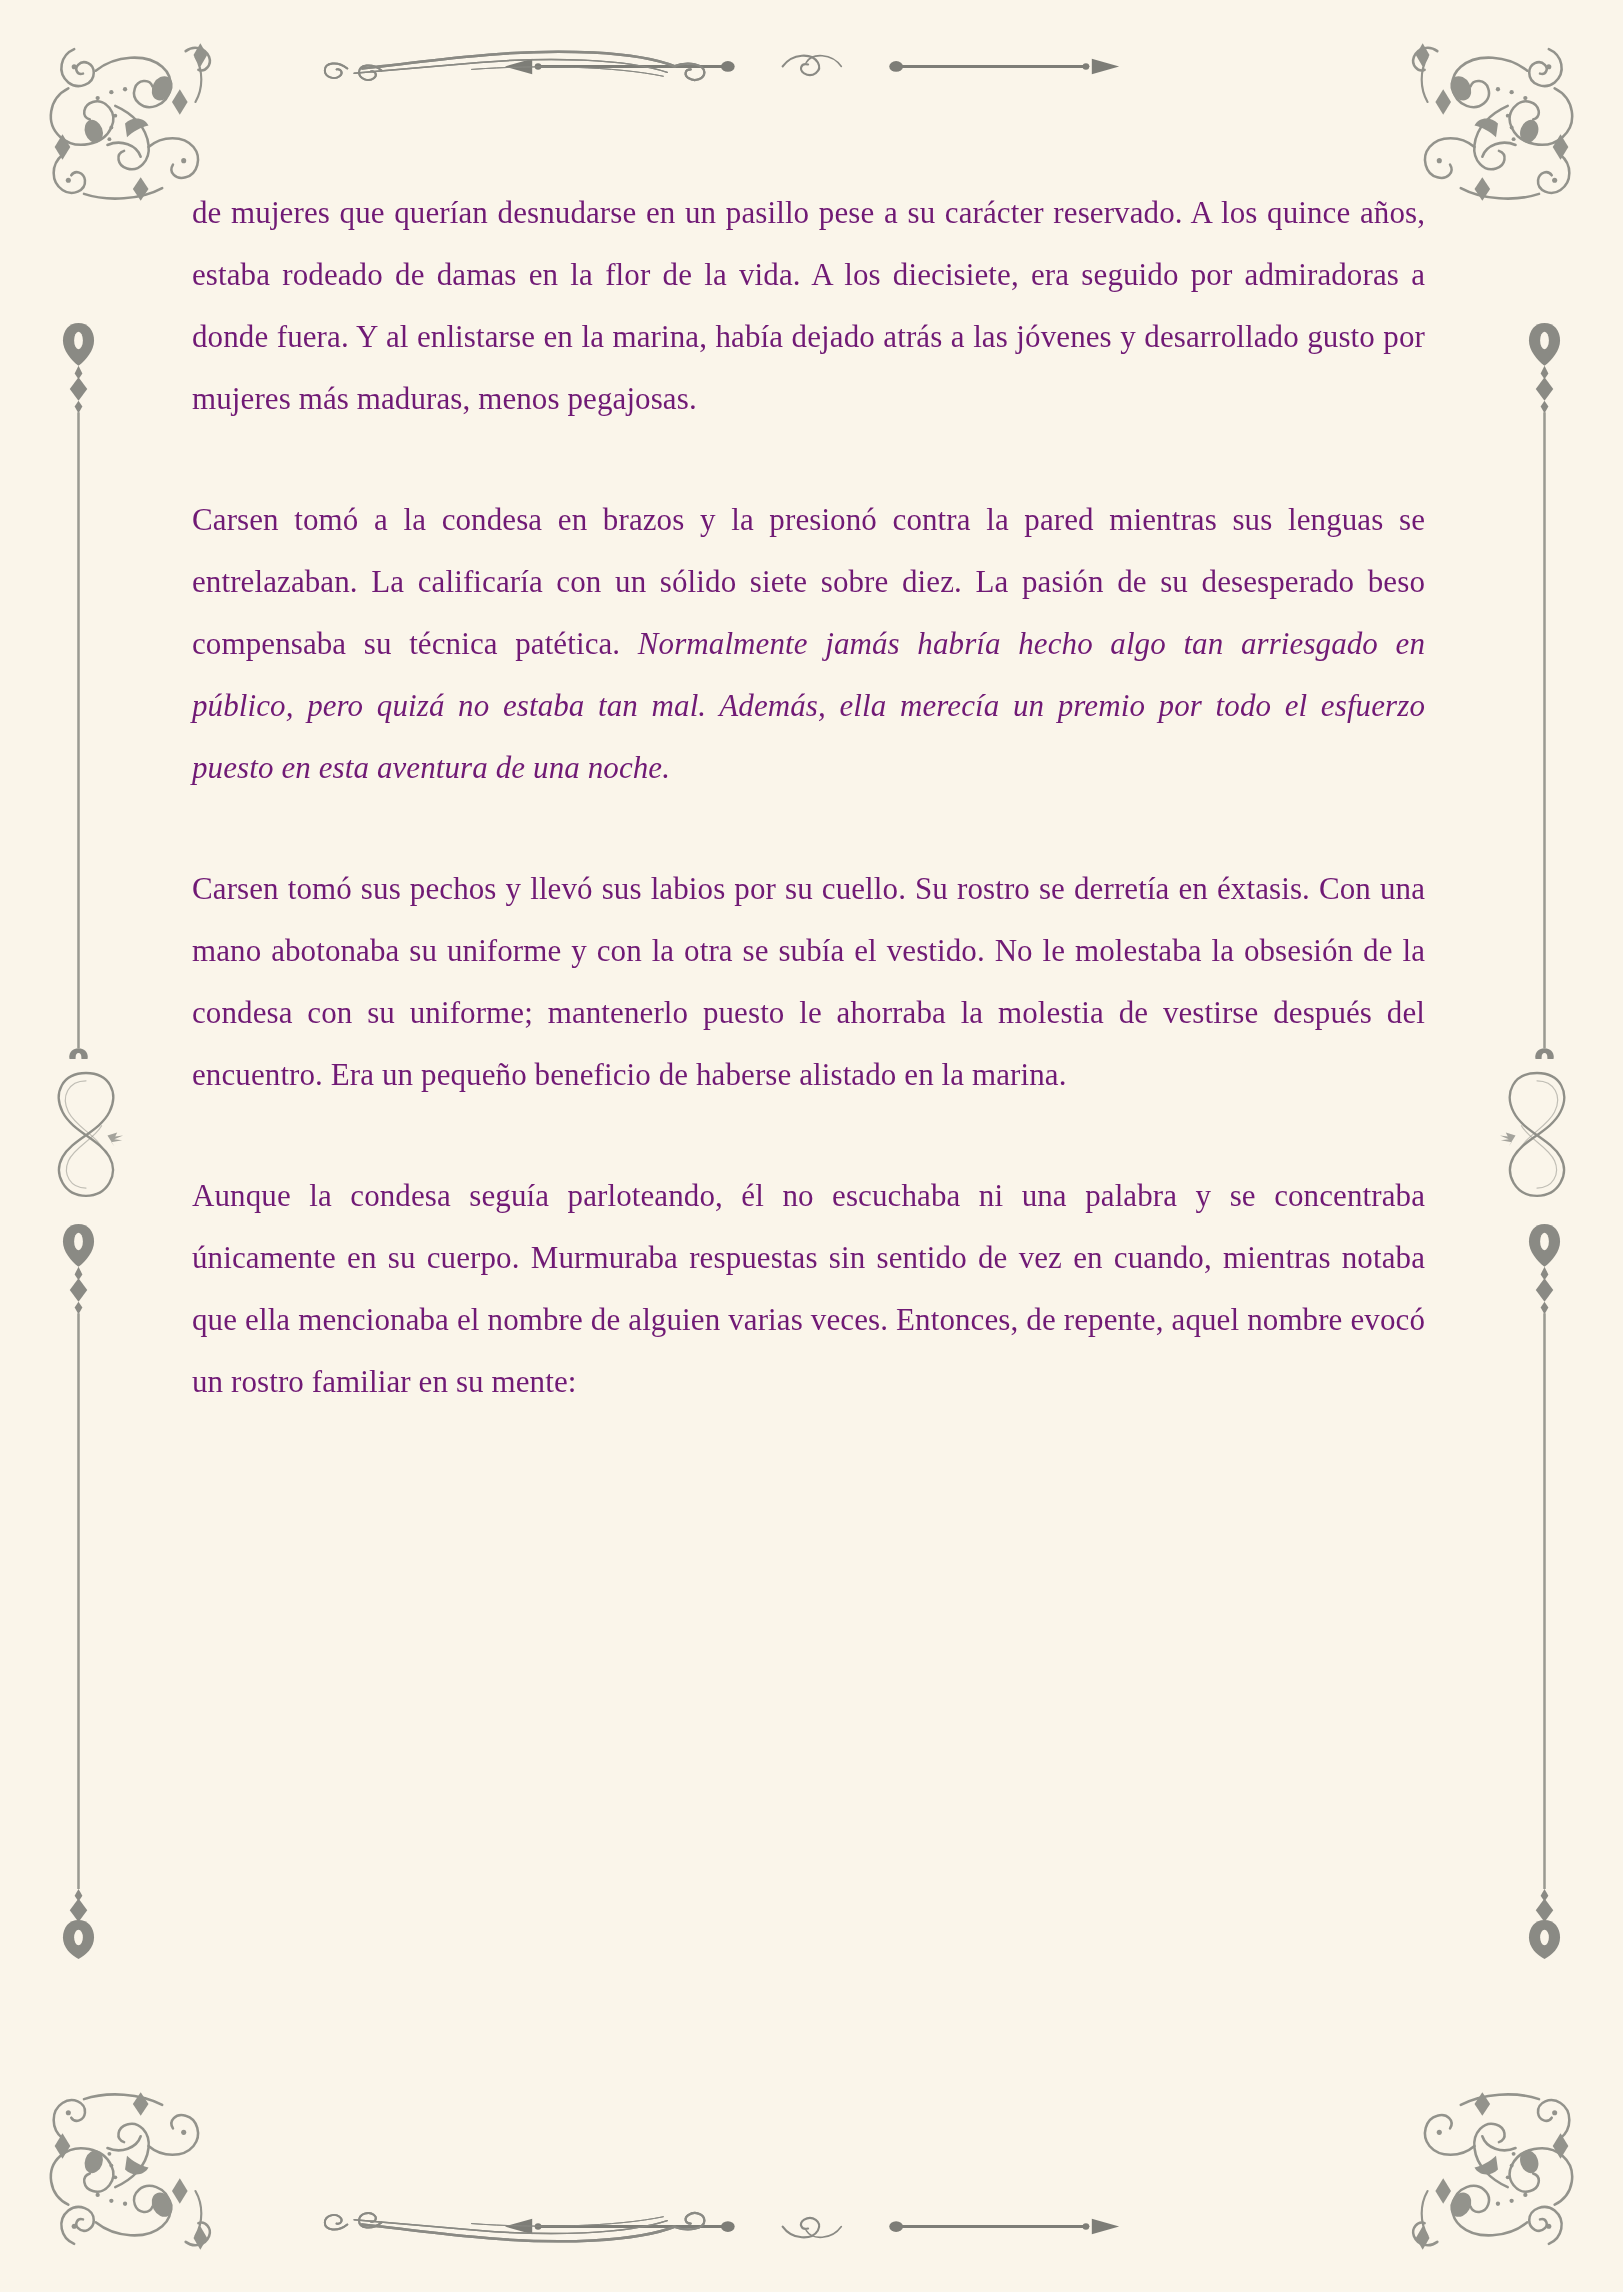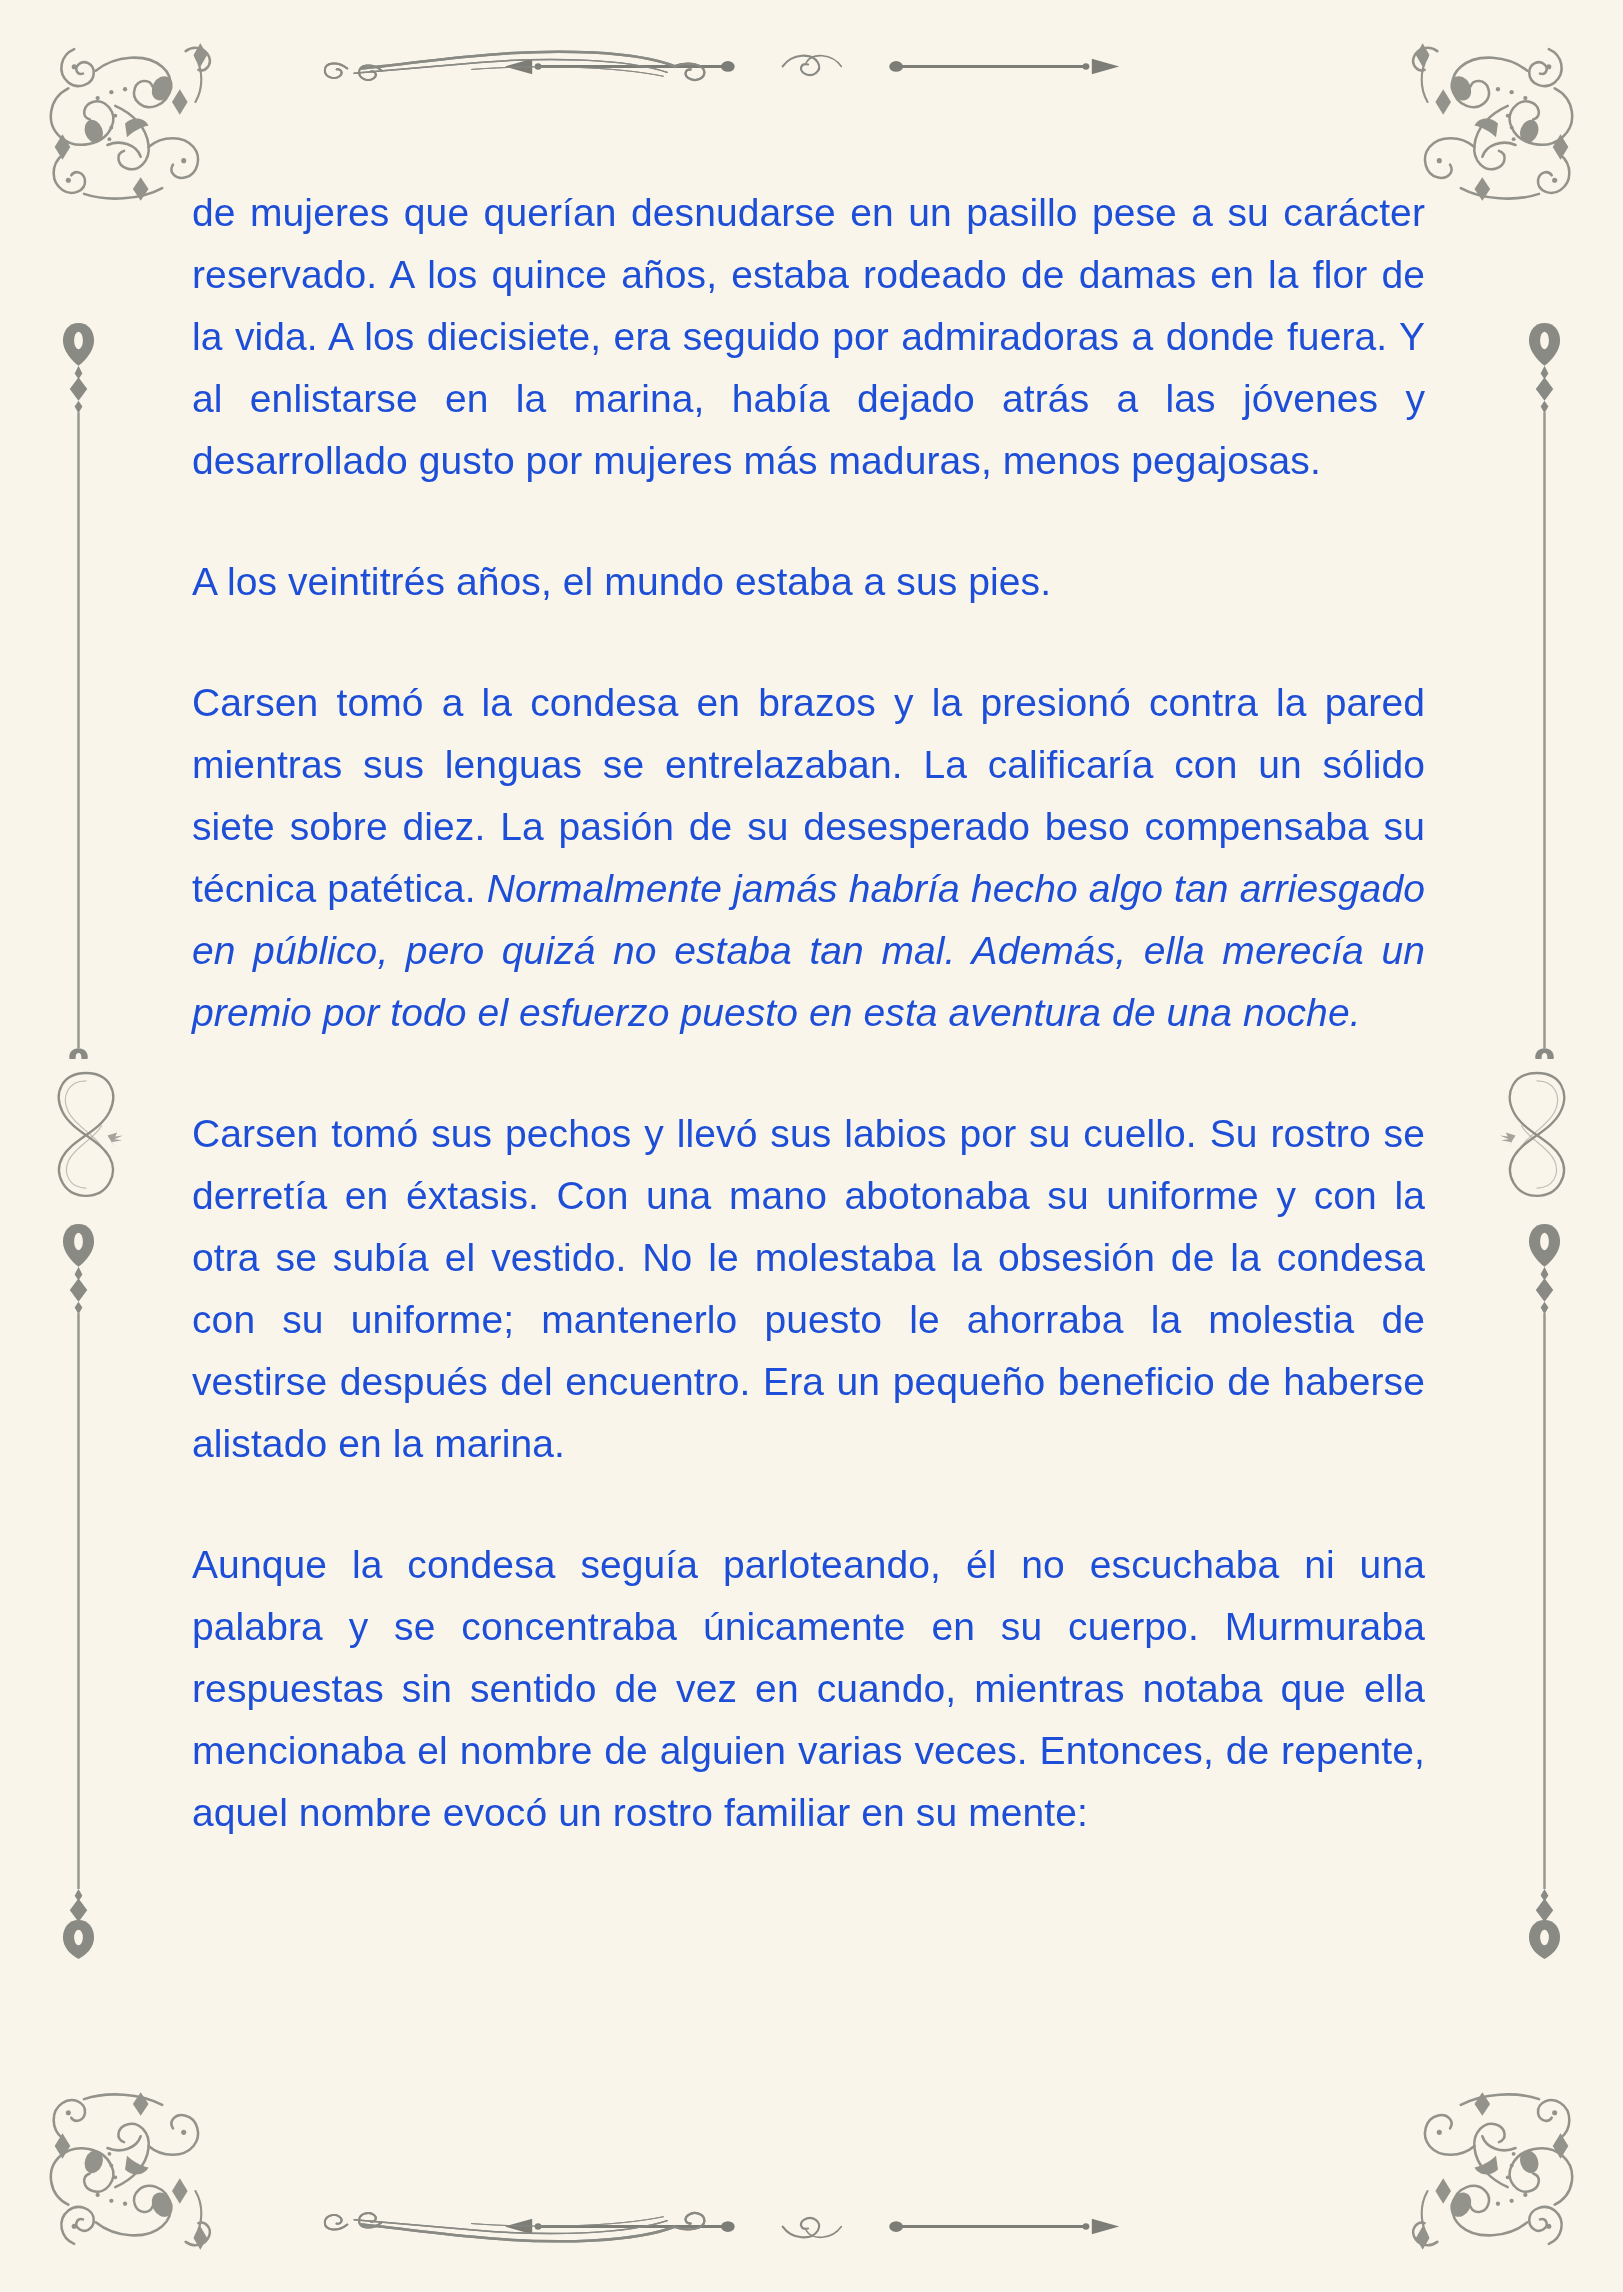--- a/index.html
+++ b/index.html
@@ -45,27 +45,27 @@
 
   
   .content {
     position: absolute;
     left: 192px;
     top: 182px;
     width: 1233px;
   }
   .para {
     margin: 0 0 59px 0;
-    font-size: 39px;
+    font-size: 31px;
     line-height: 62px;
-    color: #1d4ed8;
+    color: #701a75;
     text-align: justify;
     text-justify: inter-word;
     letter-spacing: 0.1px;
-    font-family: Liberation Sans, sans-serif;
+    font-family: Liberation Serif, serif;
   }
   .para:last-child { margin-bottom: 0; }
   .para.short { text-align: left; }
   .para i  { font-style: italic; }
   .para b  { font-weight: bold; }
   .name-line {
     font-weight: bold;
     text-align: left;
   }
 </style>
@@ -354,23 +354,20 @@
       <ellipse cx="18" cy="740" rx="4.5" ry="8" fill="#faf5ea"></ellipse>
     </g>
   </svg>
 
   <div class="content">
 
     <p class="para">
       <span>de mujeres que querían desnudarse en un pasillo pese a su carácter reservado. A los quince años, estaba rodeado de damas en la flor de la vida. A los diecisiete, era seguido por admiradoras a donde fuera. Y al enlistarse en la marina, había dejado atrás a las jóvenes y desarrollado gusto por mujeres más maduras, menos pegajosas.</span>
     </p>
 
-    <p class="para short">
-      <span>A los veintitrés años, el mundo estaba a sus pies.</span>
-    </p>
 
     <p class="para">
       <span>Carsen tomó a la condesa en brazos y la presionó contra la pared mientras sus lenguas se entrelazaban. La calificaría con un sólido siete sobre diez. La pasión de su desesperado beso compensaba su técnica patética. </span><i>Normalmente jamás habría hecho algo tan arriesgado en público, pero quizá no estaba tan mal. Además, ella merecía un premio por todo el esfuerzo puesto en esta aventura de una noche.</i>
     </p>
 
     <p class="para">
       <span>Carsen tomó sus pechos y llevó sus labios por su cuello. Su rostro se derretía en éxtasis. Con una mano abotonaba su uniforme y con la otra se subía el vestido. No le molestaba la obsesión de la condesa con su uniforme; mantenerlo puesto le ahorraba la molestia de vestirse después del encuentro. Era un pequeño beneficio de haberse alistado en la marina.</span>
     </p>
 
     <p class="para">

